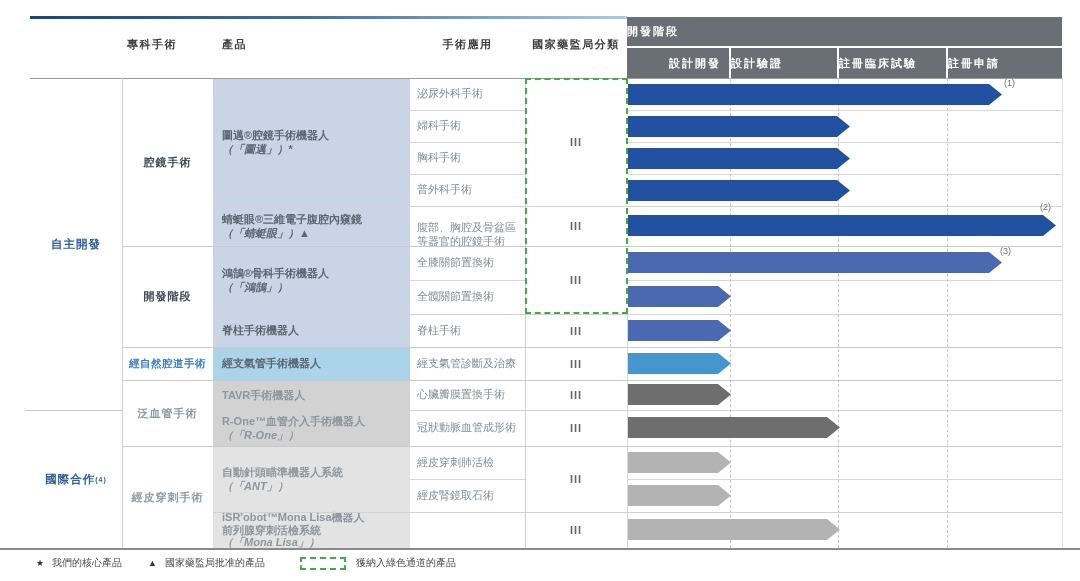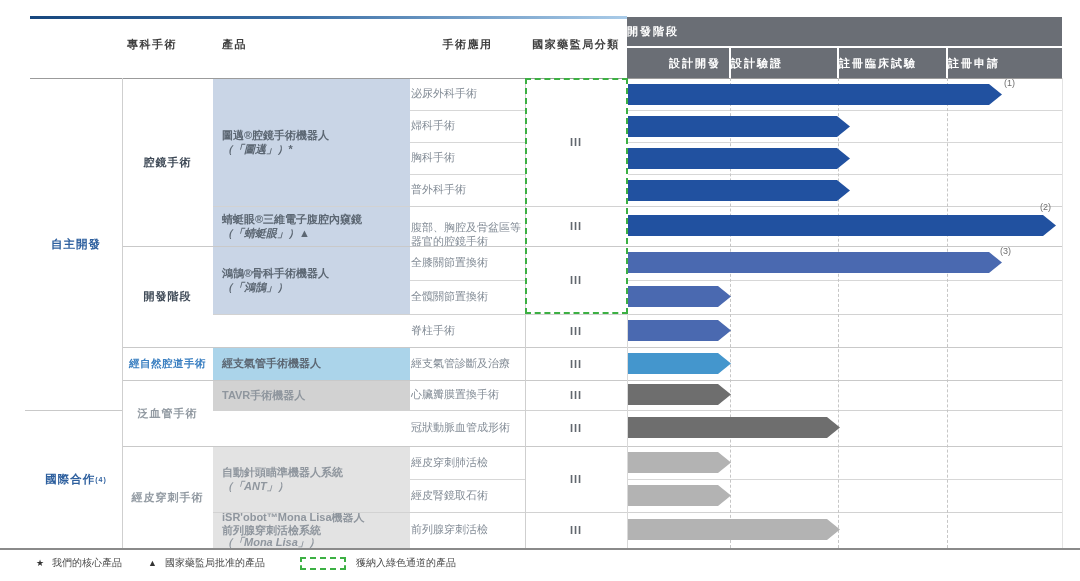--- a/index.html
+++ b/index.html
@@ -17,21 +17,21 @@
   .spec-blue{font-weight:bold;color:#3a7fc1;letter-spacing:0.5px;}
   .spec-gray{font-weight:bold;color:#929aa2;letter-spacing:1px;}
   .prod{flex-direction:column;align-items:flex-start;justify-content:center;
         padding-left:9px;font-weight:bold;color:#5c6773;line-height:1.3;}
   .prod-gray{color:#8f969e;}
   .alias{font-style:italic;}
   .bg-steel{background:#c9d5e6;}
   .bg-sky{background:#abd4ea;}
   .bg-gray{background:#d2d2d2;}
   .bg-lgray{background:#e3e3e3;}
-  .app{padding-left:1px;color:#838c96;line-height:1.25;}
+  .app{padding-left:7px;color:#838c96;line-height:1.25;}
   .klass{font-weight:bold;color:#61676e;letter-spacing:1px;justify-content:center;}
   .hline{position:absolute;background:#d7d7d7;height:1px;}
   .vline{position:absolute;background:#cfcfcf;width:1px;}
   .vdash{position:absolute;width:0;border-left:1px dashed #c6c6c6;}
   .bar{position:absolute;height:21px;
        clip-path:polygon(0 0,calc(100% - 13px) 0,100% 50%,calc(100% - 13px) 100%,0 100%);}
   .c-db{background:#2151a0;}
   .c-mb{background:#4a69b0;}
   .c-lb{background:#4496cd;}
   .c-dg{background:#6e6e6e;}
@@ -108,25 +108,32 @@
     <span class="alias">（「圖邁」）*</span>
   </div>
   <div class="cell prod bg-steel" style="left:213px;top:206px;width:197px;height:40px;">
     <span>蜻蜓眼®三維電子腹腔內窺鏡</span>
     <span class="alias">（「蜻蜓眼」）▲</span>
   </div>
   <div class="cell prod bg-steel" style="left:213px;top:246px;width:197px;height:68px;">
     <span>鴻鵠®骨科手術機器人</span>
     <span class="alias">（「鴻鵠」）</span>
   </div>
+  <div class="cell prod bg-steel" style="left:213px;top:314px;width:197px;height:33px;">
+    <span>脊柱手術機器人</span>
+  </div>
   <div class="cell prod bg-sky" style="left:213px;top:347px;width:197px;height:33px;">
     <span>經支氣管手術機器人</span>
   </div>
   <div class="cell prod prod-gray bg-gray" style="left:213px;top:380px;width:197px;height:30px;">
     <span>TAVR手術機器人</span>
+  </div>
+  <div class="cell prod prod-gray bg-gray" style="left:213px;top:410px;width:197px;height:36px;">
+    <span>R-One™血管介入手術機器人</span>
+    <span class="alias">（「R-One」）</span>
   </div>
   <div class="cell prod prod-gray bg-lgray" style="left:213px;top:446px;width:197px;height:66px;">
     <span>自動針頭瞄準機器人系統</span>
     <span class="alias">（「ANT」）</span>
   </div>
   <div class="cell prod prod-gray bg-lgray" style="left:213px;top:512px;width:197px;height:36px;line-height:1.15;">
     <span>iSR'obot™Mona Lisa機器人</span>
     <span>前列腺穿刺活檢系統</span>
     <span class="alias">（「Mona Lisa」）</span>
   </div>
@@ -162,23 +169,20 @@
       <span>心臟瓣膜置換手術</span>
     </div>
   <div class="cell app" style="left:410px;top:410px;width:115px;height:36px;">
       <span>冠狀動脈血管成形術</span>
     </div>
   <div class="cell app" style="left:410px;top:446px;width:115px;height:33px;">
       <span>經皮穿刺肺活檢</span>
     </div>
   <div class="cell app" style="left:410px;top:479px;width:115px;height:33px;">
       <span>經皮腎鏡取石術</span>
-    </div>
-  <div class="cell app" style="left:410px;top:512px;width:115px;height:36px;">
-      <span>前列腺穿刺活檢</span>
     </div>
 
   <div class="cell klass" style="left:525px;top:78px;width:102px;height:128px;">
       <span>III</span>
     </div>
   <div class="cell klass" style="left:525px;top:206px;width:102px;height:40px;">
       <span>III</span>
     </div>
   <div class="cell klass" style="left:525px;top:246px;width:102px;height:68px;">
       <span>III</span>

